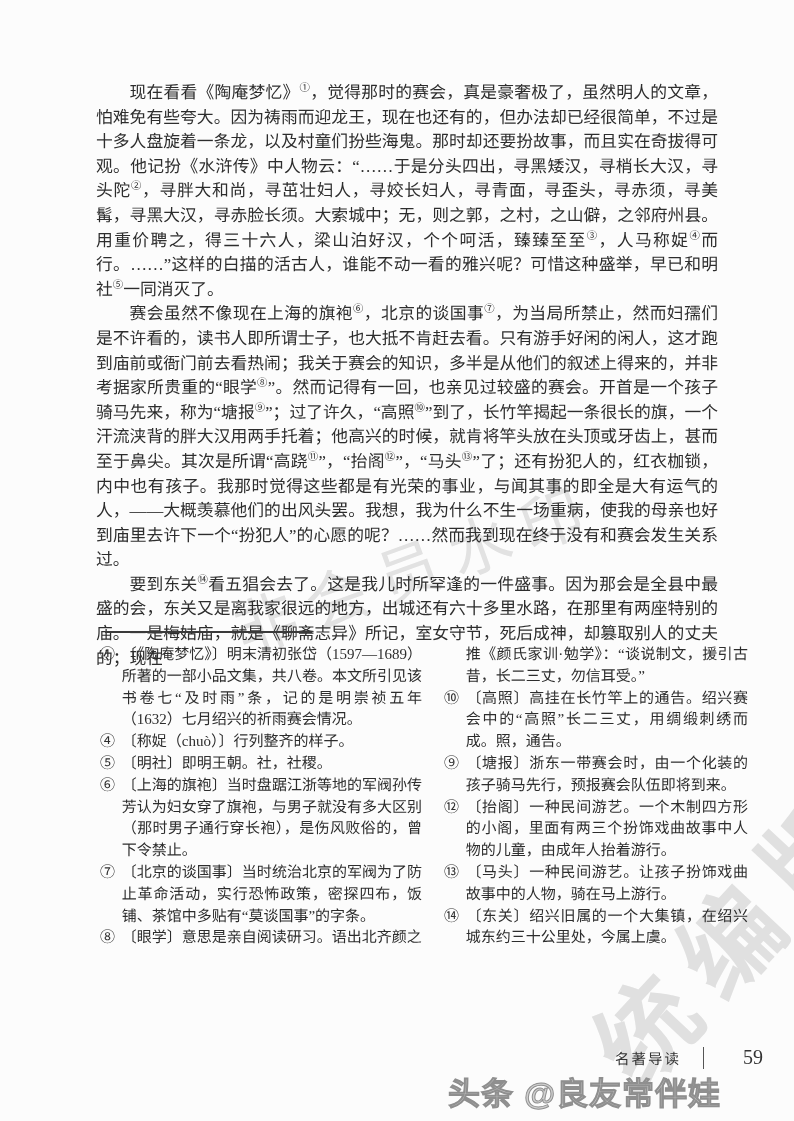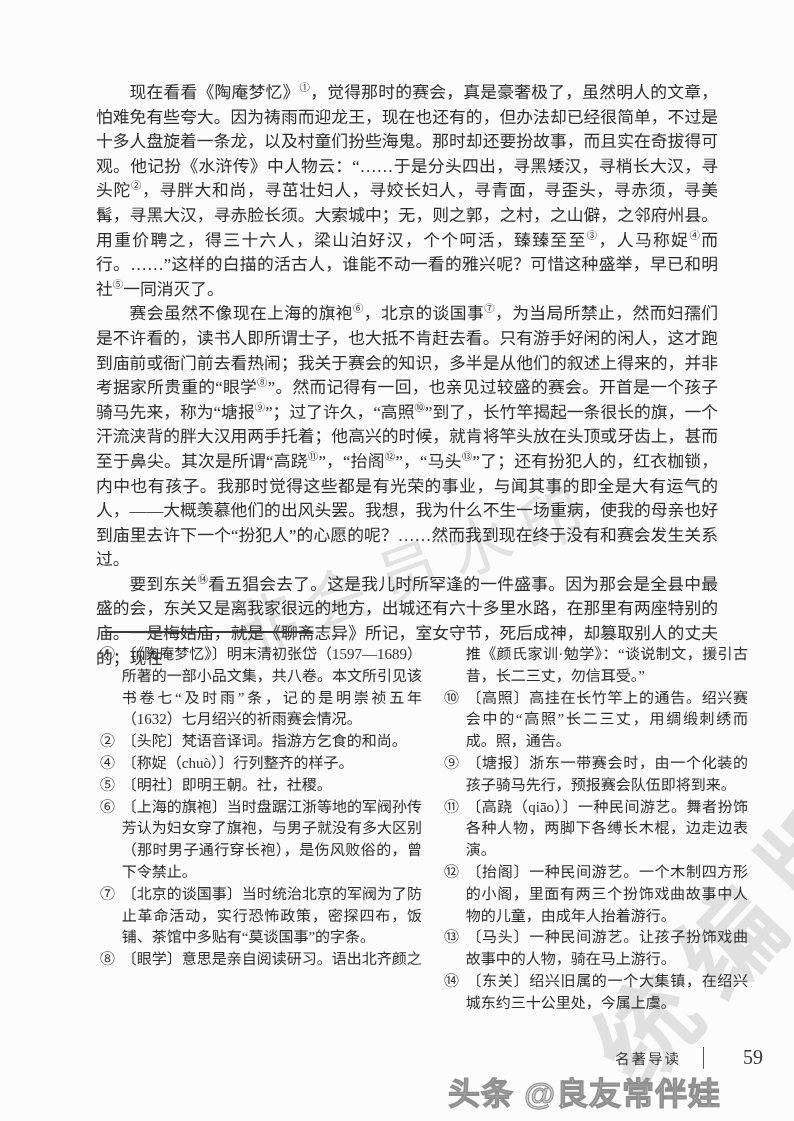--- a/index.html
+++ b/index.html
@@ -59,32 +59,30 @@
       <p class="para">现在看看《陶庵梦忆》<sup class="ref">①</sup>，觉得那时的赛会，真是豪奢极了，虽然明人的文章，怕难免有些夸大。因为祷雨而迎龙王，现在也还有的，但办法却已经很简单，不过是十多人盘旋着一条龙，以及村童们扮些海鬼。那时却还要扮故事，而且实在奇拔得可观。他记扮《水浒传》中人物云：“……于是分头四出，寻黑矮汉，寻梢长大汉，寻头陀<sup class="ref">②</sup>，寻胖大和尚，寻茁壮妇人，寻姣长妇人，寻青面，寻歪头，寻赤须，寻美髯，寻黑大汉，寻赤脸长须。大索城中；无，则之郭，之村，之山僻，之邻府州县。用重价聘之，得三十六人，梁山泊好汉，个个呵活，臻臻至至<sup class="ref">③</sup>，人马称娖<sup class="ref">④</sup>而行。……”这样的白描的活古人，谁能不动一看的雅兴呢？可惜这种盛举，早已和明社<sup class="ref">⑤</sup>一同消灭了。</p>
       <p class="para">赛会虽然不像现在上海的旗袍<sup class="ref">⑥</sup>，北京的谈国事<sup class="ref">⑦</sup>，为当局所禁止，然而妇孺们是不许看的，读书人即所谓士子，也大抵不肯赶去看。只有游手好闲的闲人，这才跑到庙前或衙门前去看热闹；我关于赛会的知识，多半是从他们的叙述上得来的，并非考据家所贵重的“眼学<sup class="ref">⑧</sup>”。然而记得有一回，也亲见过较盛的赛会。开首是一个孩子骑马先来，称为“塘报<sup class="ref">⑨</sup>”；过了许久，“高照<sup class="ref">⑩</sup>”到了，长竹竿揭起一条很长的旗，一个汗流浃背的胖大汉用两手托着；他高兴的时候，就肯将竿头放在头顶或牙齿上，甚而至于鼻尖。其次是所谓“高跷<sup class="ref">⑪</sup>”，“抬阁<sup class="ref">⑫</sup>”，“马头<sup class="ref">⑬</sup>”了；还有扮犯人的，红衣枷锁，内中也有孩子。我那时觉得这些都是有光荣的事业，与闻其事的即全是大有运气的人，——大概羡慕他们的出风头罢。我想，我为什么不生一场重病，使我的母亲也好到庙里去许下一个“扮犯人”的心愿的呢？……然而我到现在终于没有和赛会发生关系过。</p>
       <p class="para">要到东关<sup class="ref">⑭</sup>看五猖会去了。这是我儿时所罕逢的一件盛事。因为那会是全县中最盛的会，东关又是离我家很远的地方，出城还有六十多里水路，在那里有两座特别的庙。一是梅姑庙，就是《聊斋志异》所记，室女守节，死后成神，却篡取别人的丈夫的；现在</p>
     </div>
 
   <div class="fn-rule"></div>
 
   <div class="footnotes">
     <div class="fn-col left">
         <div class="fn"><span class="fn-num">①</span>〔《陶庵梦忆》〕明末清初张岱（1597—1689）所著的一部小品文集，共八卷。本文所引见该书卷七“及时雨”条，记的是明崇祯五年（1632）七月绍兴的祈雨赛会情况。</div>
-        <div class="fn"><span class="fn-num">②</span>〔头陀〕梵语音译词。指游方乞食的和尚。</div>
         <div class="fn"><span class="fn-num">④</span>〔称娖（chuò）〕行列整齐的样子。</div>
         <div class="fn"><span class="fn-num">⑤</span>〔明社〕即明王朝。社，社稷。</div>
         <div class="fn"><span class="fn-num">⑥</span>〔上海的旗袍〕当时盘踞江浙等地的军阀孙传芳认为妇女穿了旗袍，与男子就没有多大区别（那时男子通行穿长袍），是伤风败俗的，曾下令禁止。</div>
         <div class="fn"><span class="fn-num">⑦</span>〔北京的谈国事〕当时统治北京的军阀为了防止革命活动，实行恐怖政策，密探四布，饭铺、茶馆中多贴有“莫谈国事”的字条。</div>
         <div class="fn"><span class="fn-num">⑧</span>〔眼学〕意思是亲自阅读研习。语出北齐颜之</div>
       </div>
     <div class="fn-col right">
         <div class="fn fn-cont">推《颜氏家训·勉学》：“谈说制文，援引古昔，长二三丈，勿信耳受。”</div>
         <div class="fn"><span class="fn-num">⑩</span>〔高照〕高挂在长竹竿上的通告。绍兴赛会中的“高照”长二三丈，用绸缎刺绣而成。照，通告。</div>
         <div class="fn"><span class="fn-num">⑨</span>〔塘报〕浙东一带赛会时，由一个化装的孩子骑马先行，预报赛会队伍即将到来。</div>
-        <div class="fn"><span class="fn-num">⑪</span>〔高跷（qiāo）〕一种民间游艺。舞者扮饰各种人物，两脚下各缚长木棍，边走边表演。</div>
         <div class="fn"><span class="fn-num">⑫</span>〔抬阁〕一种民间游艺。一个木制四方形的小阁，里面有两三个扮饰戏曲故事中人物的儿童，由成年人抬着游行。</div>
         <div class="fn"><span class="fn-num">⑬</span>〔马头〕一种民间游艺。让孩子扮饰戏曲故事中的人物，骑在马上游行。</div>
         <div class="fn"><span class="fn-num">⑭</span>〔东关〕绍兴旧属的一个大集镇，在绍兴城东约三十公里处，今属上虞。</div>
       </div>
   </div>
 
   <div class="footer">
     <span class="footer-section">名著导读</span>
     <span class="footer-bar"></span>
     <span class="footer-page">59</span>

